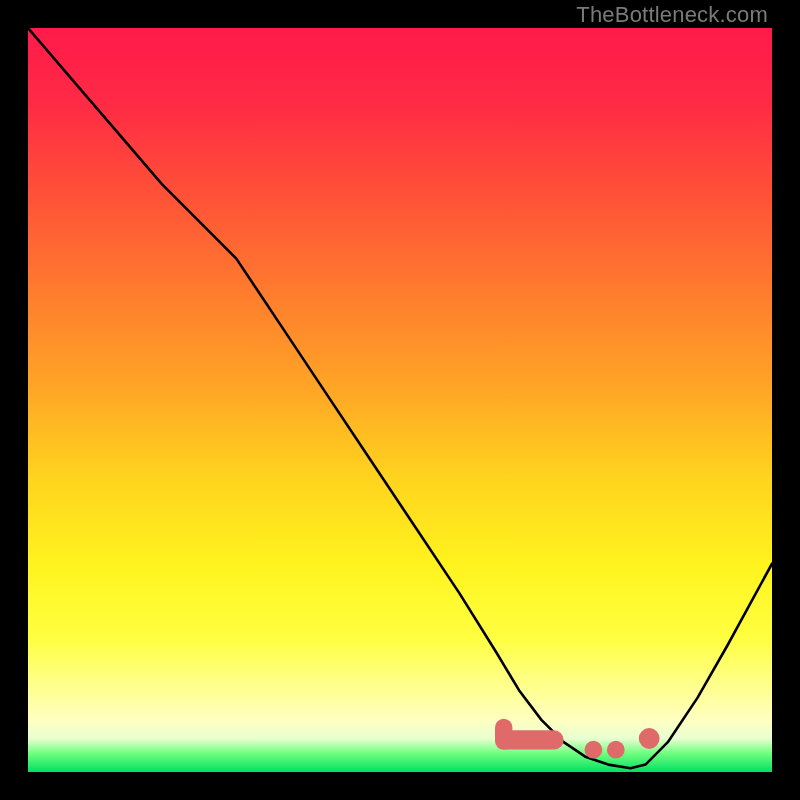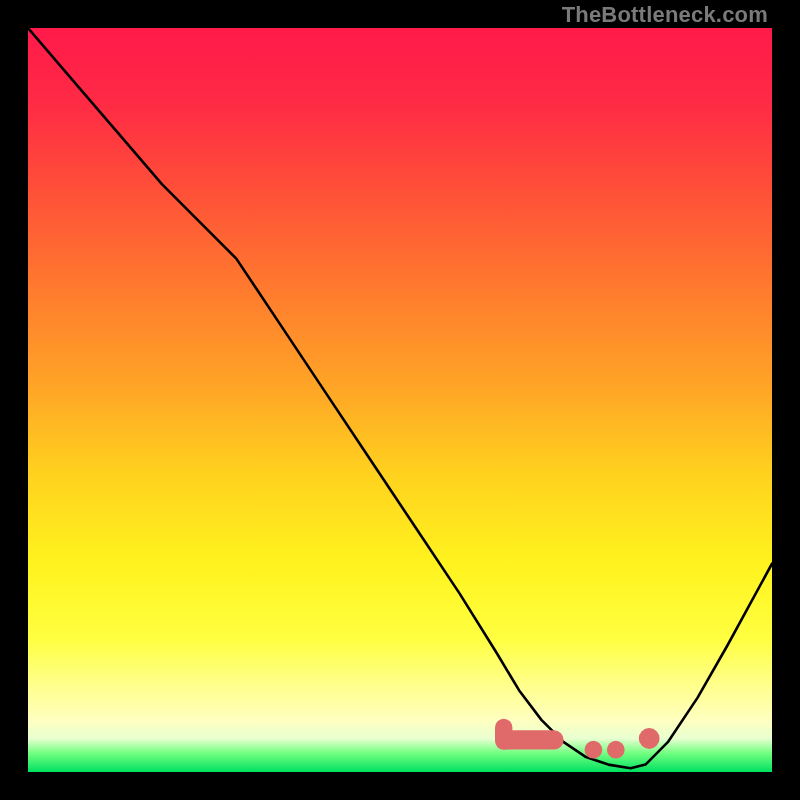--- a/index.html
+++ b/index.html
@@ -25,21 +25,21 @@
     top: 0;
     width: 744px;
     height: 744px;
   }
   .watermark {
     position: absolute;
     top: 2px;
     right: 32px;
     color: #7a7a7a;
     font-size: 22px;
-    font-weight: 700;
+    font-weight: 400;
     letter-spacing: 0.2px;
     user-select: none;
     text-align: center;
   }
 </style>
 </head>
 <body>
 
 <div class="watermark">TheBottleneck.com</div>
 

